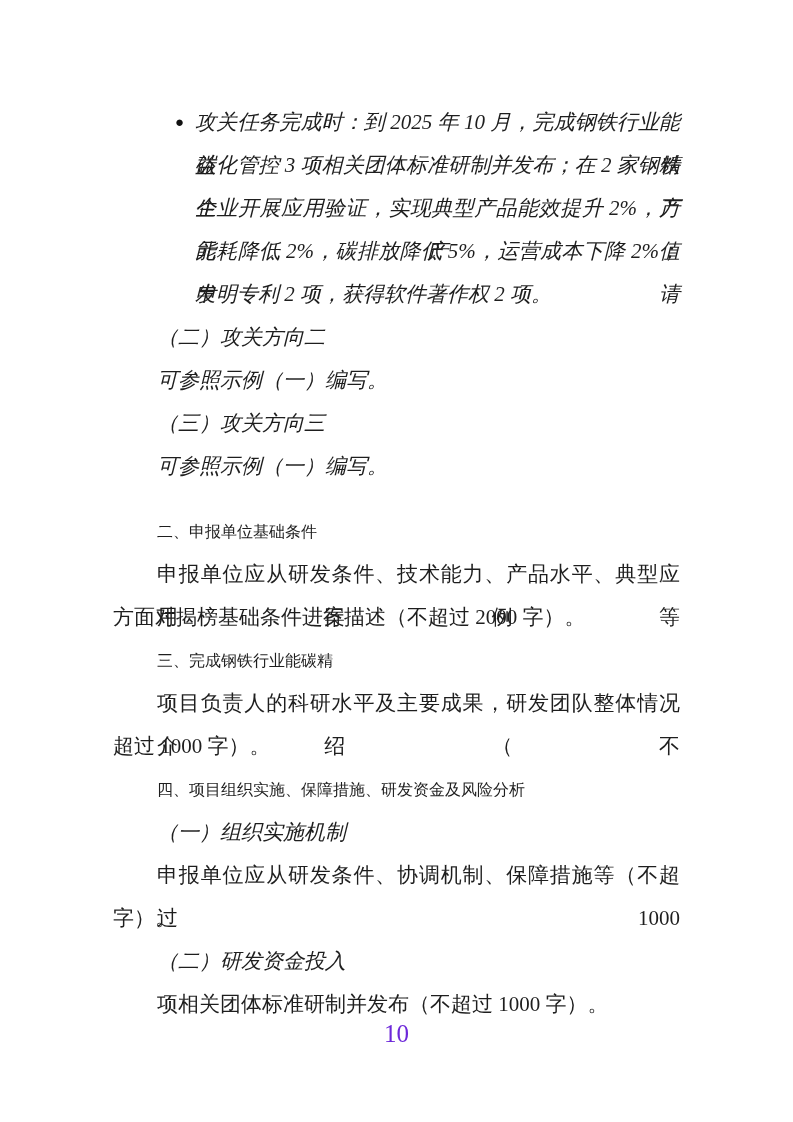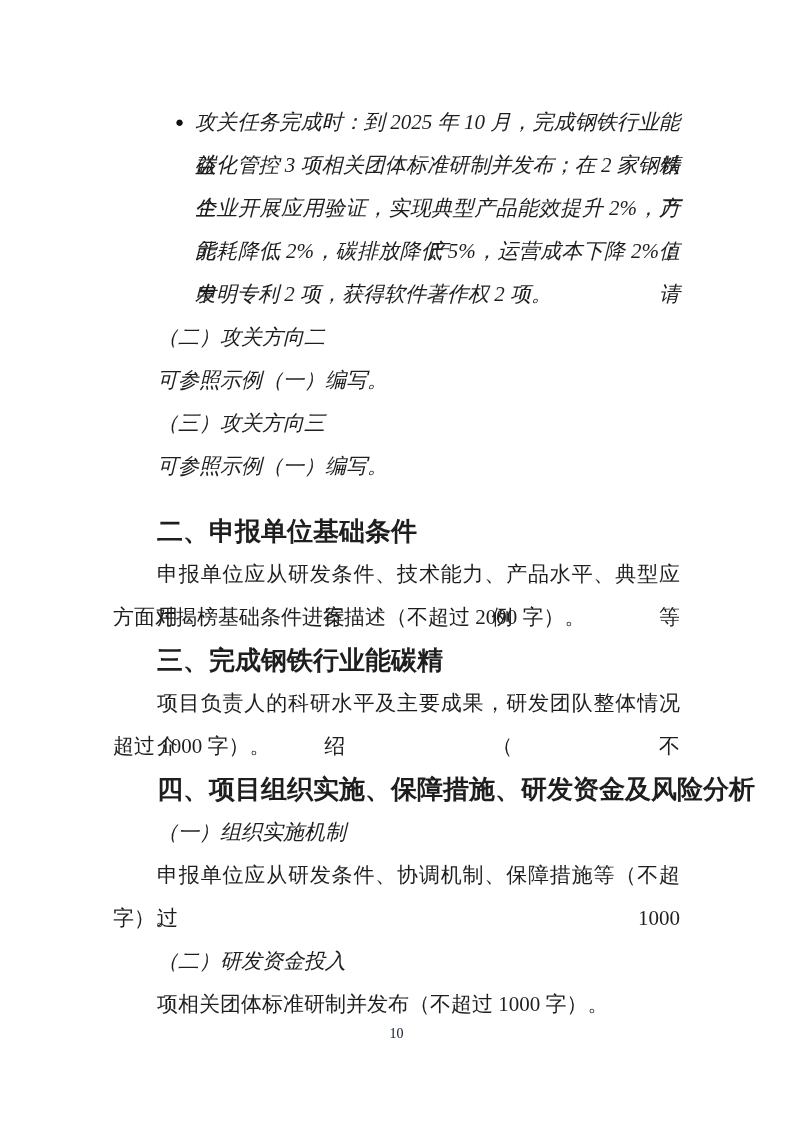--- a/index.html
+++ b/index.html
@@ -36,23 +36,23 @@
     font-style: italic;
   }
   
   .fs {
     font-family: Liberation Serif, serif;
     font-style: normal;
   }
   
   .hei {
     font-family: "Liberation Sans", sans-serif;
-    font-weight: bold;
+    font-weight: normal;
     font-style: normal;
-    font-size: 26px;
+    font-size: 16px;
   }
   
   .indent { padding-left: 44px; }
   
   .bullet-text { padding-left: 82px; }
   
   .fill {
     white-space: normal;
     text-align: justify;
     text-align-last: justify;
@@ -71,22 +71,22 @@
   }
   .page-number {
     position: absolute;
     left: 0;
     top: 1022px;
     width: 793px;
     height: 24px;
     line-height: 24px;
     text-align: center;
     font-family: "Liberation Serif", serif;
-    font-size: 14px;
-    color: #0f172a;
+    font-size: 25px;
+    color: #6d28d9;
   }
 </style>
 </head>
 <body>
 
 <div class="page">
   <div class="doc-body">
       <div class="line kai bullet-text fill"><span class="bullet">●</span>攻关任务完成时：到 2025 年 10 月，完成钢铁行业能碳精</div>
       <div class="line kai bullet-text fill">益化管控 3 项相关团体标准研制并发布；在 2 家钢铁生产</div>
       <div class="line kai bullet-text fill">企业开展应用验证，实现典型产品能效提升 2%，万元产值</div>

